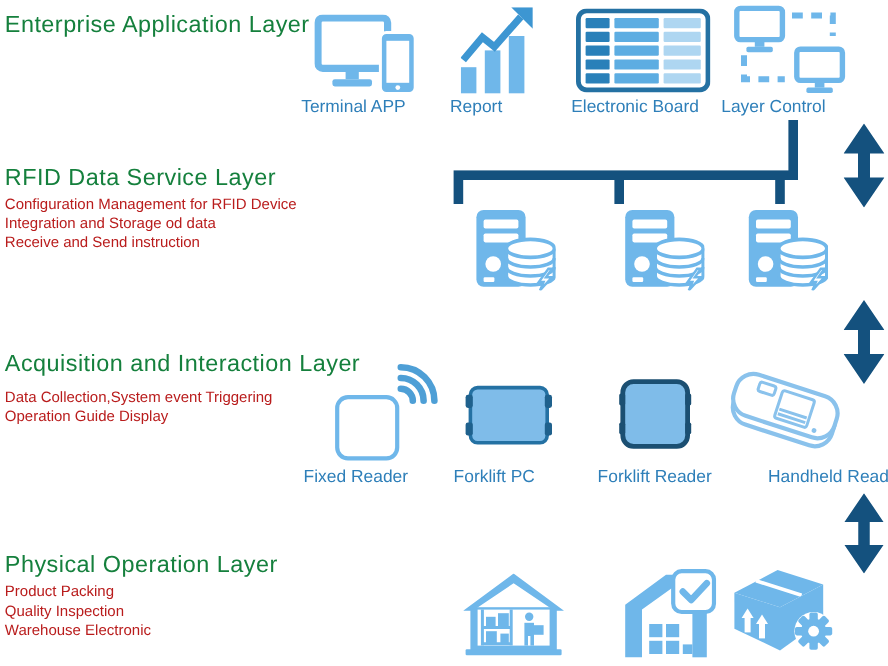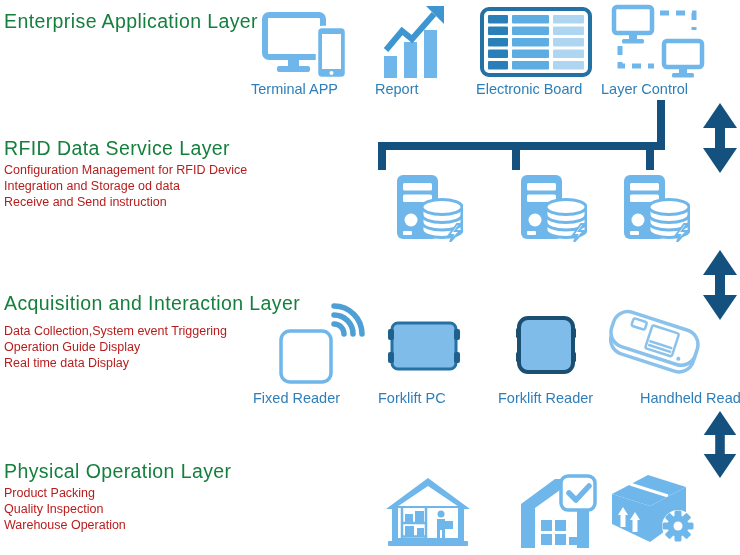--- a/index.html
+++ b/index.html
@@ -22,27 +22,26 @@
   <h1 class="layer-title" style="top:137px">RFID Data Service Layer</h1>
   <div class="bullets" style="top:162px">
     <div>Configuration Management for RFID Device</div>
     <div>Integration and Storage od data</div>
     <div>Receive and Send instruction</div>
   </div>
   <h1 class="layer-title" style="top:292px">Acquisition and Interaction Layer</h1>
   <div class="bullets" style="top:323px">
     <div>Data Collection,System event Triggering</div>
     <div>Operation Guide Display</div>
-    <div>Real time data Display</div>
   </div>
   <h1 class="layer-title" style="top:460px">Physical Operation Layer</h1>
   <div class="bullets" style="top:485px">
     <div>Product Packing</div>
     <div>Quality Inspection</div>
-    <div>Warehouse Operation</div>
+    <div>Warehouse Electronic</div>
   </div>
 
   <div class="conn" style="left:657px;top:100px;width:8px;height:46px"></div>
   <div class="conn" style="left:378px;top:142px;width:287px;height:8px"></div>
   <div class="conn" style="left:378px;top:150px;width:8px;height:20px"></div>
   <div class="conn" style="left:512px;top:150px;width:8px;height:20px"></div>
   <div class="conn" style="left:646px;top:150px;width:8px;height:20px"></div>
 
   <svg class="arrow" style="left:703px;top:103px" width="34" height="70" viewBox="0 0 34 70">
     <polygon points="17,0 34,25 22,25 22,45 34,45 17,70 0,45 12,45 12,25 0,25" fill="#14517e"></polygon>

